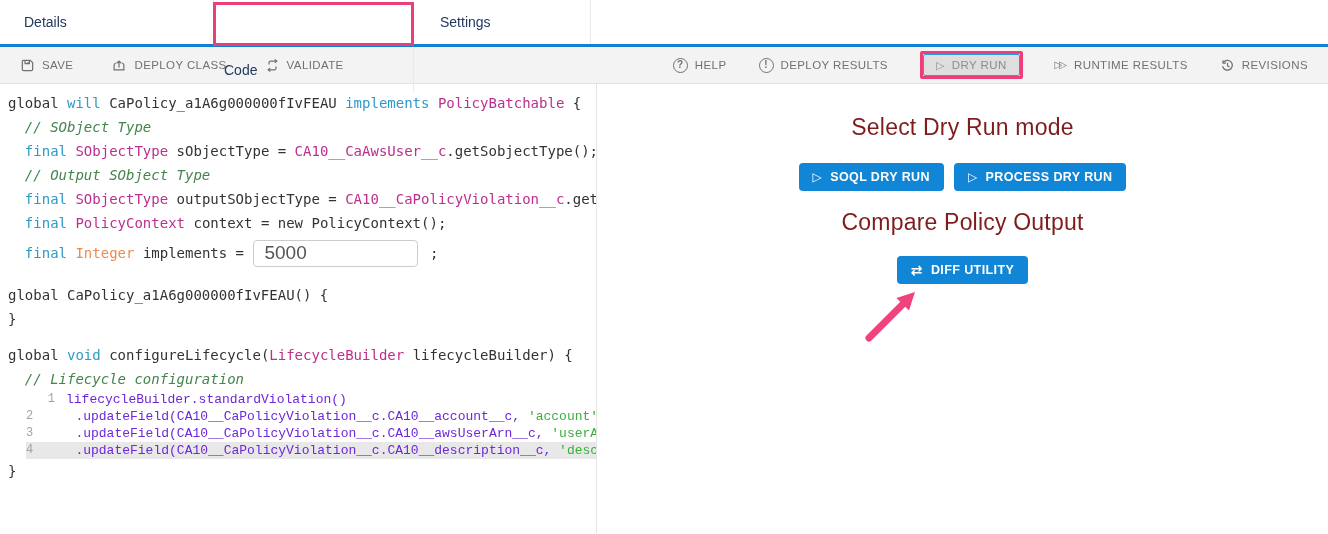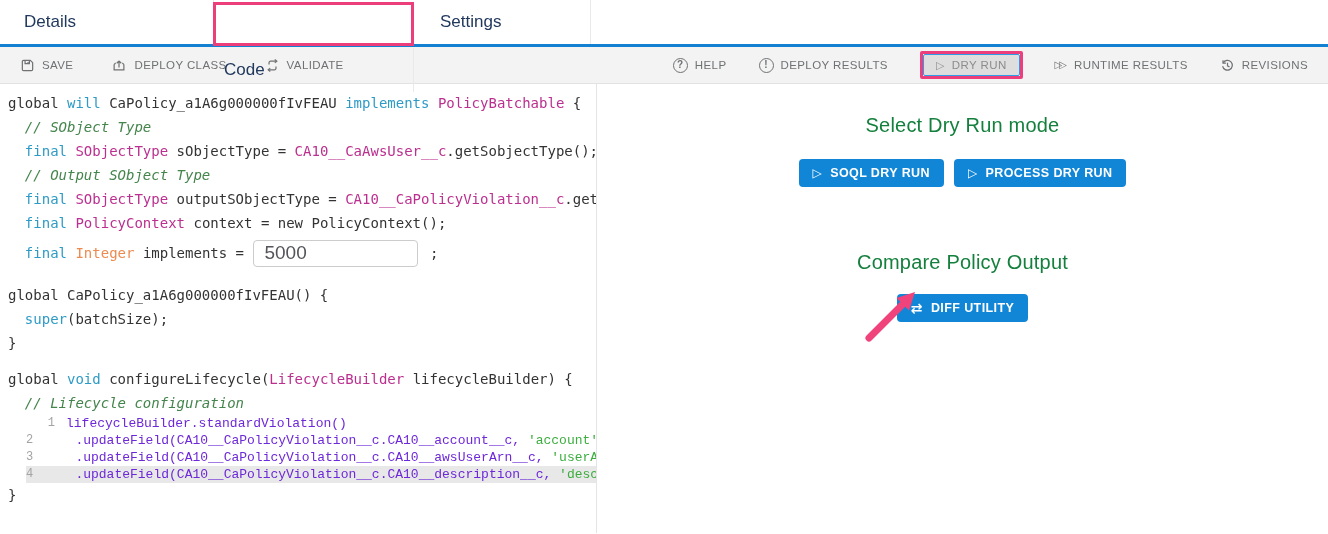--- a/index.html
+++ b/index.html
@@ -1,21 +1,21 @@
 <!DOCTYPE html>
 <html><head>
 <meta charset="utf-8">
 <style>
   * { margin:0; padding:0; box-sizing:border-box; }
   body { font-family:"Liberation Sans", sans-serif; background:#fff; }
   #app { position:relative; width:1328px; height:534px; background:#fff; overflow:hidden; }
 
   
   .tabbar { display:flex; height:44px; background:#fff; position:relative; }
-  .tab { height:44px; line-height:44px; font-size:17px; color:#22395e; border-right:1px solid #e9e9e9; cursor:pointer; }
+  .tab { height:44px; line-height:44px; font-size:14px; color:#22395e; border-right:1px solid #e9e9e9; cursor:pointer; }
   .tab-details { width:214px; padding-left:24px; }
   .tab-code    { width:200px; padding-left:10px;margin-top:48px; }
   .tab-settings{ width:166px; padding-left:15px;margin-left:11px; }
   .tab-underline { height:3px; background:#1380d2; }
   .code-annot-box { position:absolute; left:213px; top:2px; width:201px; height:44px;
     border:3px solid #ed3e7c; z-index:6; pointer-events:none; }
 
   
   .toolbar { height:37px; background:#f3f3f3; border-bottom:1px solid #e2e2e2;
     display:flex; align-items:center; justify-content:space-between; padding:0 20px; }
@@ -53,23 +53,23 @@
   .embedded-editor { margin-left:18px; font-family:"Liberation Mono",monospace; font-size:13px; color:#4b4b4b; }
   .ed-row { display:flex; height:17px; line-height:17px; }
   .ed-row.active { background:#e8e8e8; }
   .ed-gutter { width:40px; text-align:right; padding-right:11px; color:#a3a3a3; font-size:12px; }
   .ed-code { white-space:pre; }
   .tk-s { color:#3cae3f; }
   .tk-e { color:#6d28d9; }
 
   
   .right-panel { flex:1; position:relative; text-align:center; }
-  .section-title { font-size:20px; font-weight:400; color:#15803d; letter-spacing:.2px; }
+  .section-title { font-size:23px; font-weight:400; color:#7f1d1d; letter-spacing:.2px; }
   .title-dryrun { margin-top:30px; }
-  .title-compare { margin-top:64px; }
+  .title-compare { margin-top:18px; }
   .btn-row { margin-top:22px; display:flex; justify-content:center; gap:10px; }
   .blue-btn { display:inline-flex; align-items:center; gap:8px; background:#1286d6; color:#fff;
     border:none; border-radius:4px; padding:7px 14px; font-family:"Liberation Sans",sans-serif;
     font-size:12.5px; font-weight:600; letter-spacing:.4px; cursor:pointer; white-space:nowrap; }
   .blue-btn .play-glyph { font-size:12px; }
   .diff-wrap { margin-top:20px; }
   .swap-glyph { font-family:"DejaVu Sans",sans-serif; font-size:14px; font-weight:bold; line-height:1; }
   .annot-arrow { position:absolute; left:258px; top:192px; pointer-events:none; }
 </style>
 </head>
@@ -155,21 +155,20 @@
     <div class="code-panel" id="code-panel">
         <div class="code-line"><span class="tk-p">global </span><span class="tk-k">will </span><span class="tk-p">CaPolicy_a1A6g000000fIvFEAU </span><span class="tk-k">implements </span><span class="tk-t">PolicyBatchable </span><span class="tk-p">{</span></div>
         <div class="code-line"><span class="tk-c">  // SObject Type</span></div>
         <div class="code-line"><span class="tk-p">  </span><span class="tk-k">final </span><span class="tk-t">SObjectType </span><span class="tk-p">sObjectType = </span><span class="tk-t">CA10__CaAwsUser__c</span><span class="tk-p">.getSobjectType();</span></div>
         <div class="code-line"><span class="tk-c">  // Output SObject Type</span></div>
         <div class="code-line"><span class="tk-p">  </span><span class="tk-k">final </span><span class="tk-t">SObjectType </span><span class="tk-p">outputSObjectType = </span><span class="tk-t">CA10__CaPolicyViolation__c</span><span class="tk-p">.getSo</span></div>
         <div class="code-line"><span class="tk-p">  </span><span class="tk-k">final </span><span class="tk-t">PolicyContext </span><span class="tk-p">context = new PolicyContext();</span></div>
         <div class="code-line with-input"><span class="tk-p">  </span><span class="tk-k">final </span><span class="tk-o">Integer </span><span class="tk-p">implements = </span><input class="code-input" value="5000" style=""><span class="tk-p"> ;</span></div>
         <div class="code-blank"></div>
         <div class="code-line"><span class="tk-p">global CaPolicy_a1A6g000000fIvFEAU() {</span></div>
-        <div class="code-line"><span class="tk-p">  </span><span class="tk-k">super</span><span class="tk-p">(batchSize);</span></div>
         <div class="code-line"><span class="tk-p">}</span></div>
         <div class="code-blank"></div>
         <div class="code-line"><span class="tk-p">global </span><span class="tk-k">void </span><span class="tk-p">configureLifecycle(</span><span class="tk-t">LifecycleBuilder </span><span class="tk-p">lifecycleBuilder) {</span></div>
         <div class="code-line"><span class="tk-c">  // Lifecycle configuration</span></div>
         <div class="embedded-editor">
           <div class="ed-row">
             <span class="ed-gutter">1</span>
             <span class="ed-code"><span class="tk-e">lifecycleBuilder.standardViolation()</span></span>
           </div>
           <div class="ed-row">

